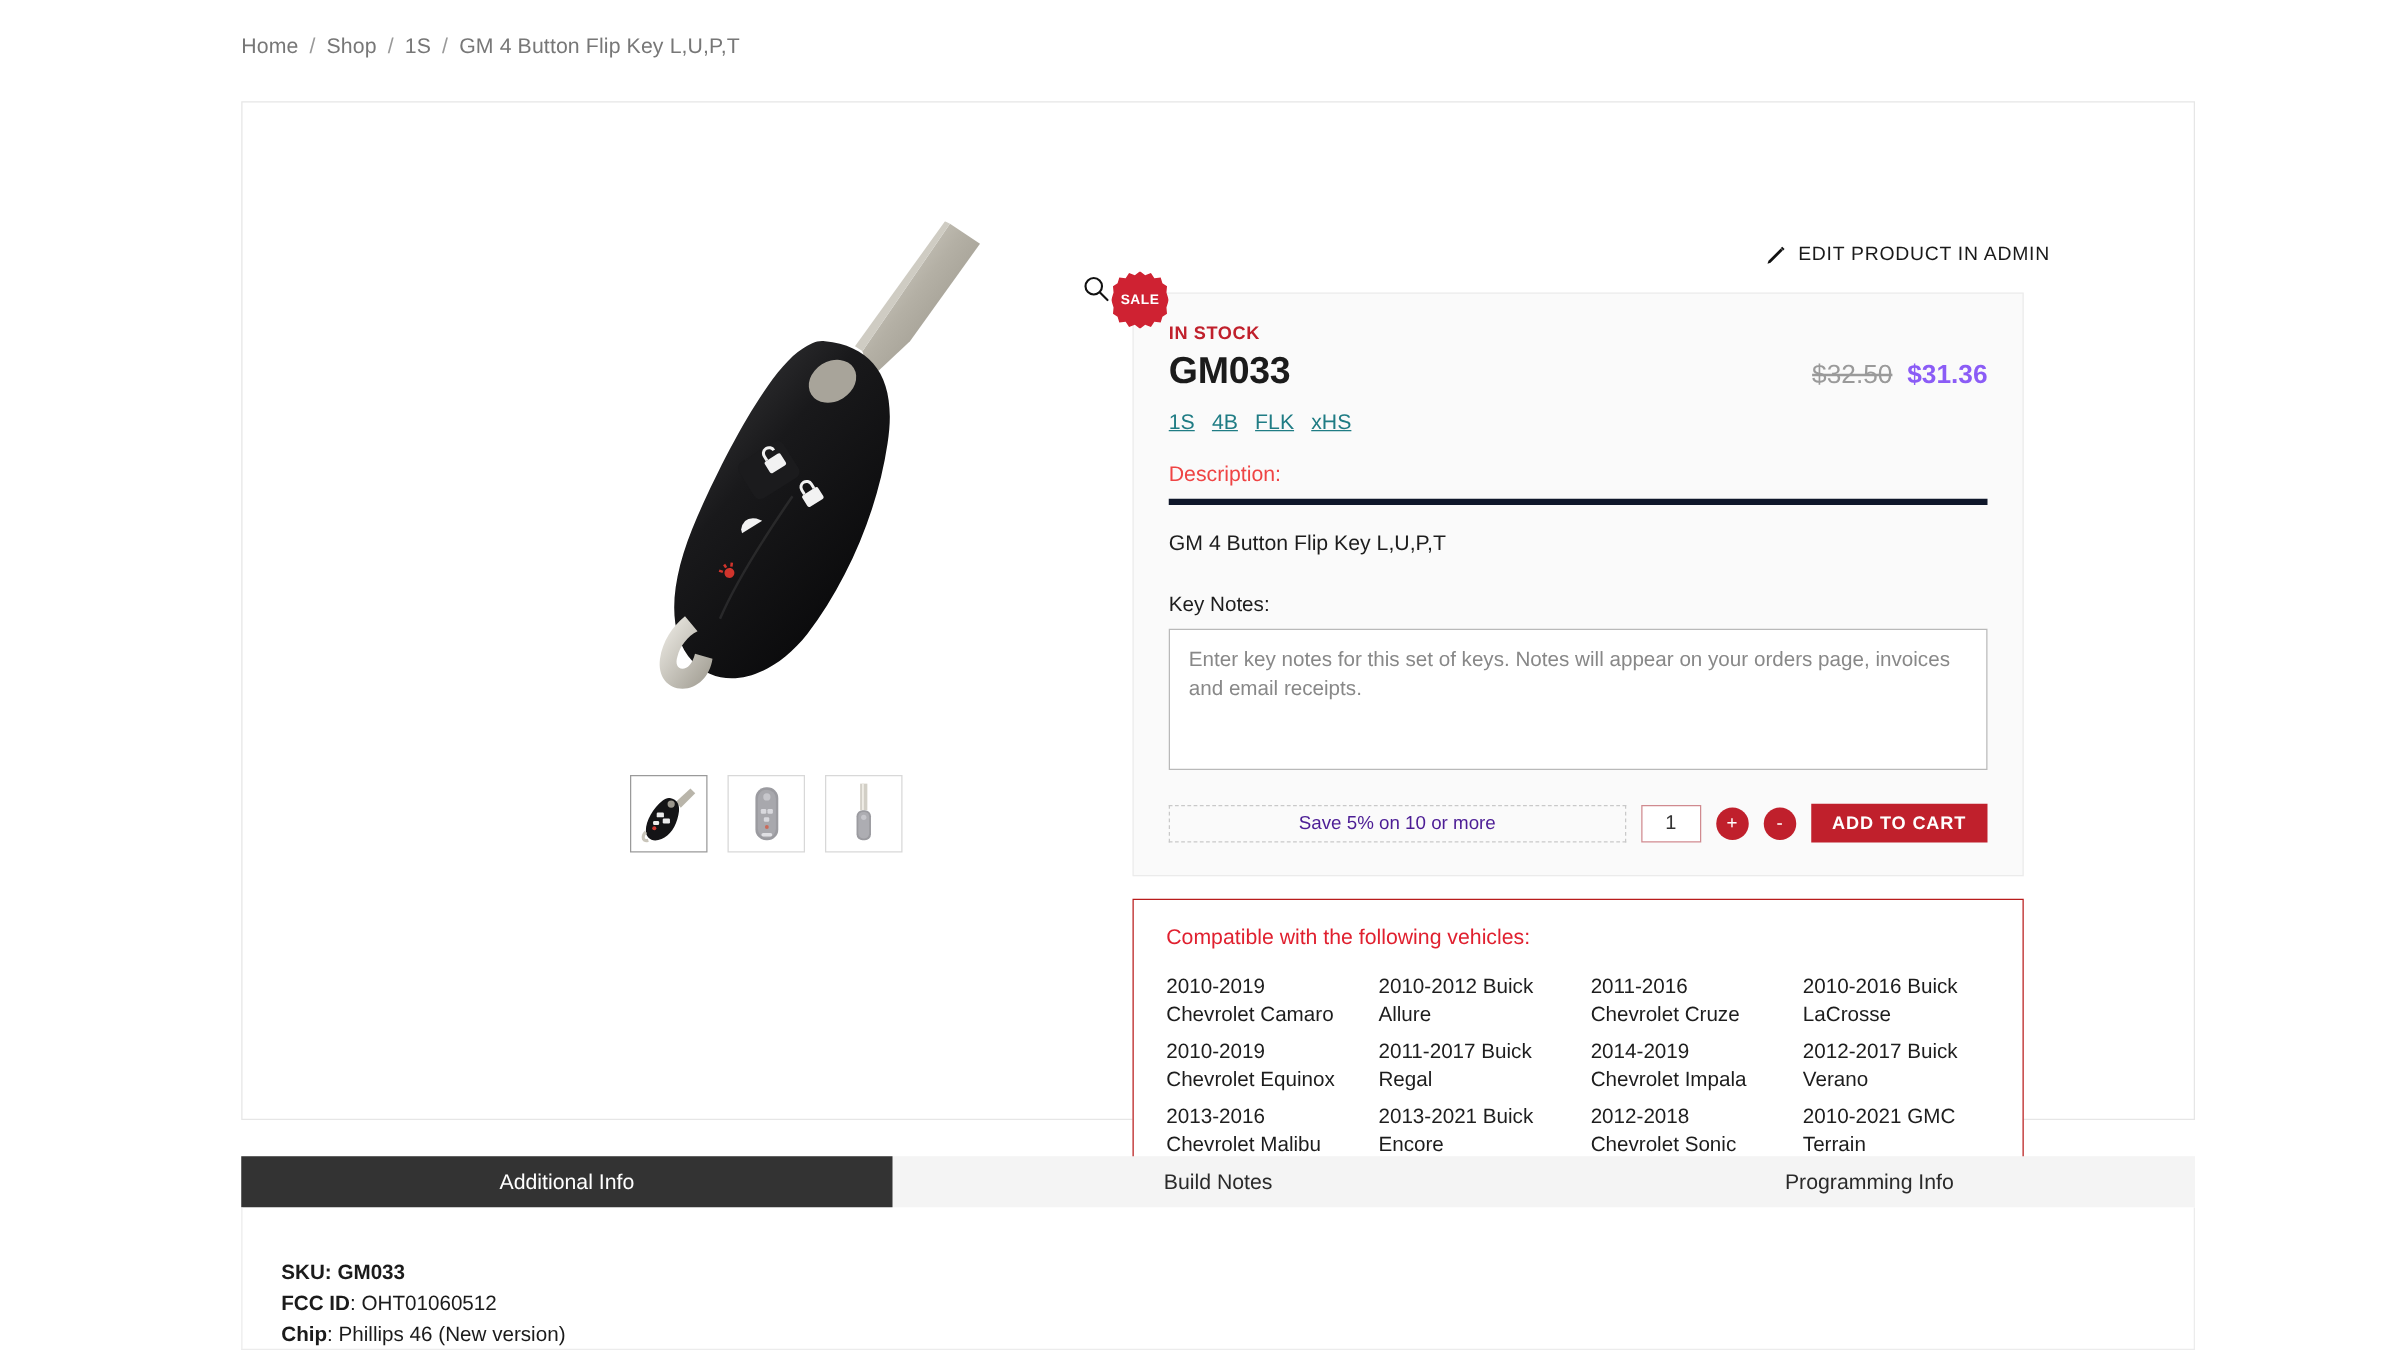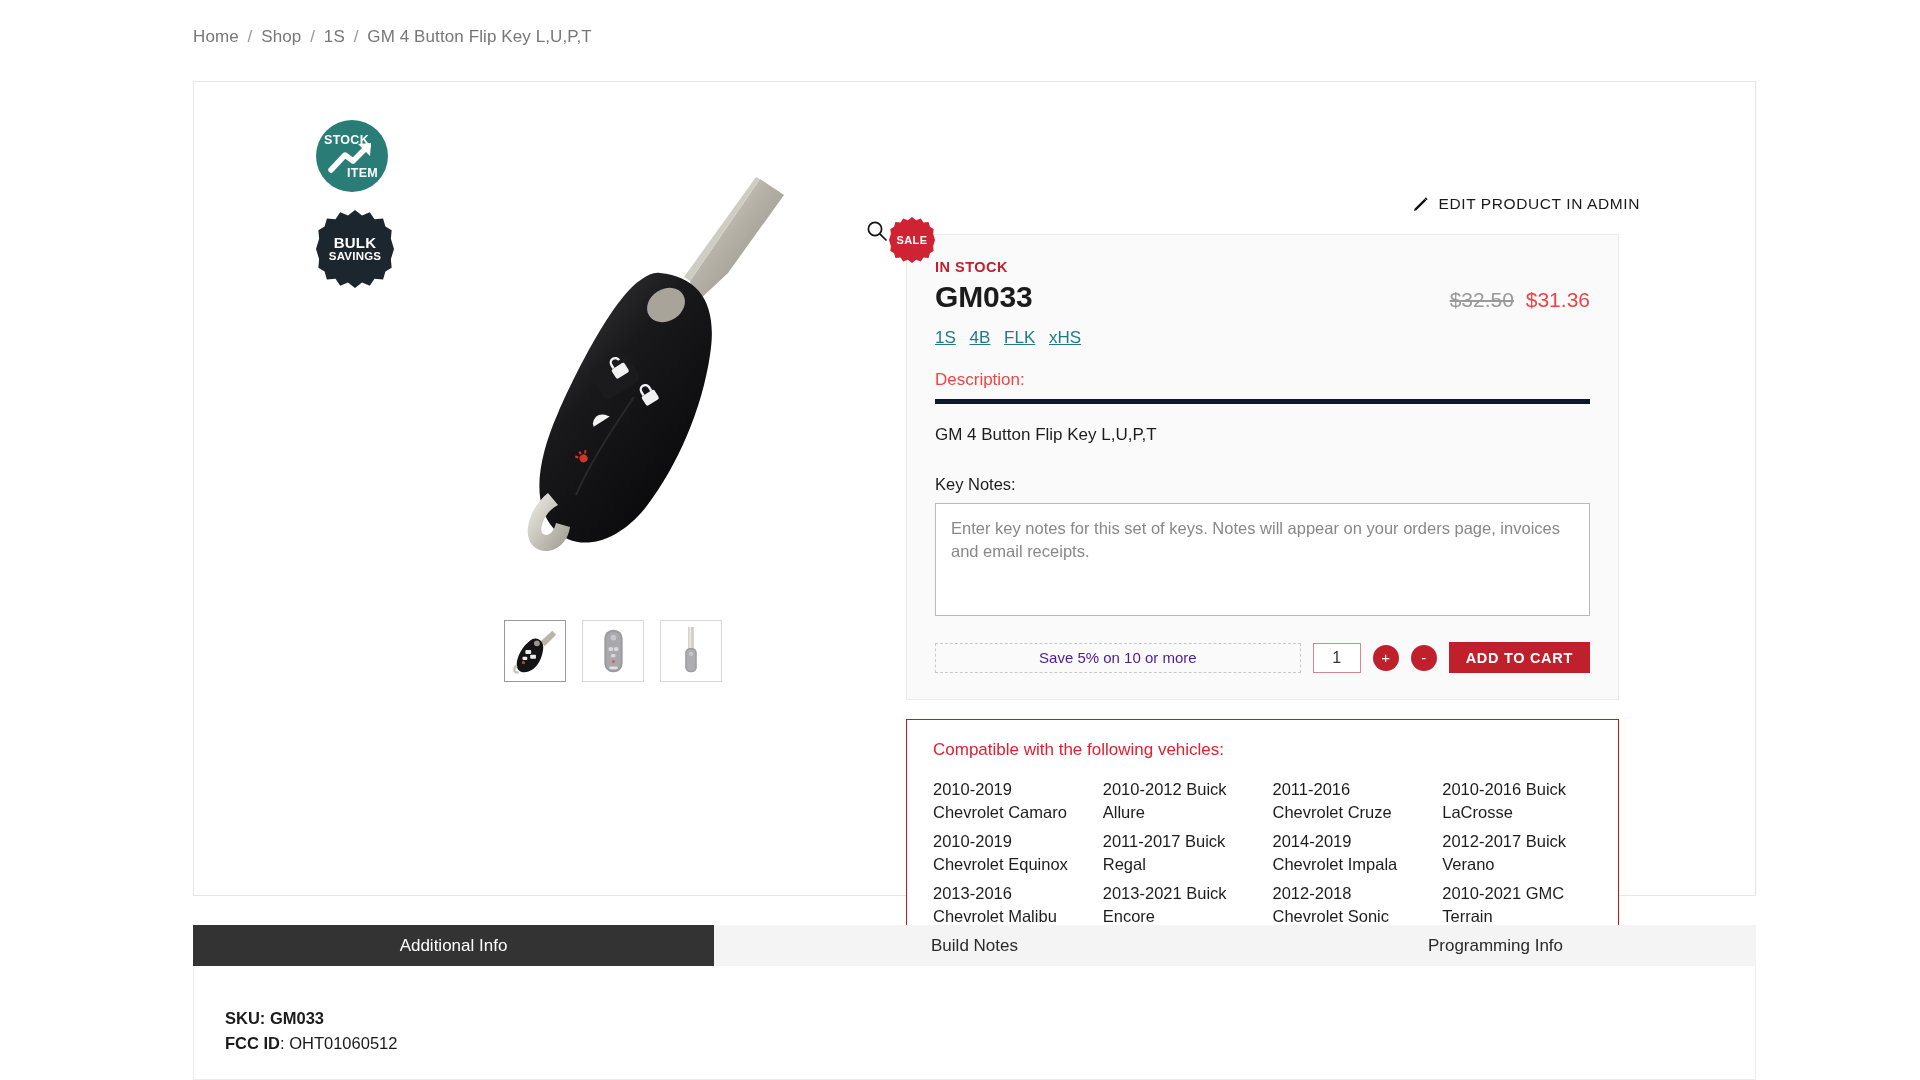--- a/index.html
+++ b/index.html
@@ -98,21 +98,21 @@
   }
   .ib-pad { padding: 24px 28px 26px 28px; }
 
   .stock-label {
     color: #c0202c; font-size: 14.5px; font-weight: bold; letter-spacing: .5px;
   }
   .title-row { display: flex; align-items: baseline; justify-content: space-between; margin-top: 5px; }
   .sku-title { font-size: 30px; font-weight: bold; color: #1b1b1b; letter-spacing: -.2px; }
   .price-wrap { font-size: 21px; white-space: nowrap; }
   .price-old { color: #9a9a9a; text-decoration: line-through; font-weight: normal; }
-  .price-new { color: #ef4444; font-weight: normal; margin-left: 6px; }
+  .price-new { color: #8b5cf6; font-weight: bold; margin-left: 6px; }
 
   .tag-row { margin-top: 14px; font-size: 17px; }
   .tag-row a {
     color: #1f7c84; text-decoration: underline; margin-right: 9px; cursor: pointer;
   }
 
   .desc-head {
     margin-top: 22px; color: #ef4444; font-size: 17px;
     padding-bottom: 9px; border-bottom: 5px solid #0f172a;
   }
@@ -194,35 +194,20 @@
     <span class="sep">/</span>
     <span>1S</span>
     <span class="sep">/</span>
     <span>GM 4 Button Flip Key L,U,P,T</span>
   </div>
 
   <div class="product-card">
 
     <div class="gallery">
 
-      <div class="badge-col">
-        <div class="badge-stock">
-          <span class="w1">STOCK</span>
-          <svg width="48" height="34" viewBox="0 0 48 34">
-            <path d="M3 30 L17 15 L25 21 L40 6" stroke="#ffffff" stroke-width="5.5" fill="none" stroke-linecap="round" stroke-linejoin="round"></path>
-            <path d="M30 4 L43 3 L42 16 Z" fill="#ffffff"></path>
-          </svg>
-          <span class="w2">ITEM</span>
-        </div>
-
-        <div class="badge-bulk">
-          <span class="b1">BULK</span>
-          <span class="b2">SAVINGS</span>
-        </div>
-      </div>
 
       <div class="zoom-icon">
         <svg width="22" height="22" viewBox="0 0 22 22">
           <circle cx="9" cy="9" r="6.6" stroke="#111" stroke-width="1.7" fill="none"></circle>
           <line x1="13.8" y1="13.8" x2="20" y2="20" stroke="#111" stroke-width="1.7" stroke-linecap="round"></line>
         </svg>
       </div>
 
       <svg class="key-img" viewBox="0 0 360 420">
         <defs>
@@ -385,16 +370,19 @@
     <div class="tab">Programming Info</div>
   </div>
 
   <div class="tab-panel">
     <div class="spec">
       <b>SKU:</b><b> GM033</b>
     </div>
     <div class="spec">
       <b>FCC ID</b><span>: OHT01060512</span>
     </div>
+    <div class="spec">
+      <b>Chip</b><span>: Phillips 46 (New version)</span>
+    </div>
 
   </div>
 
 </div>
 
 </body></html>

